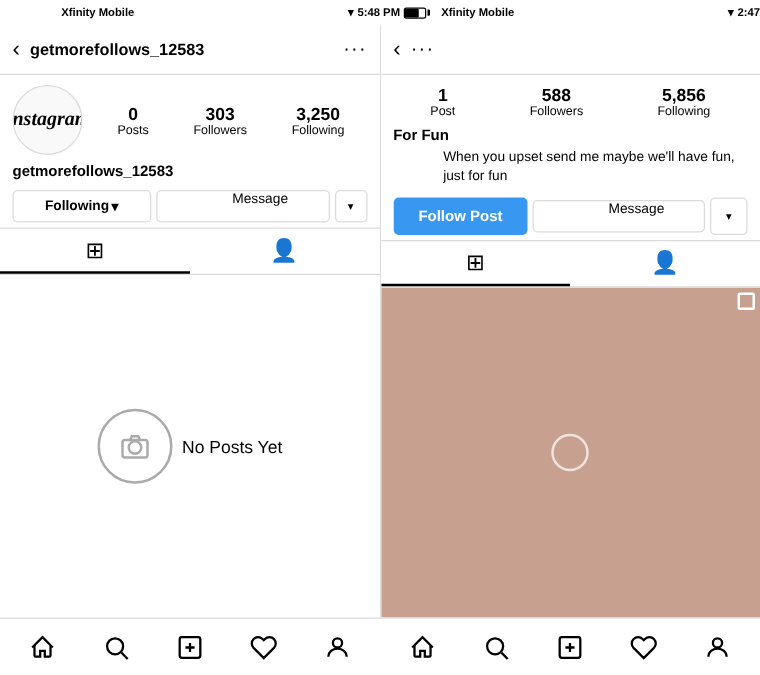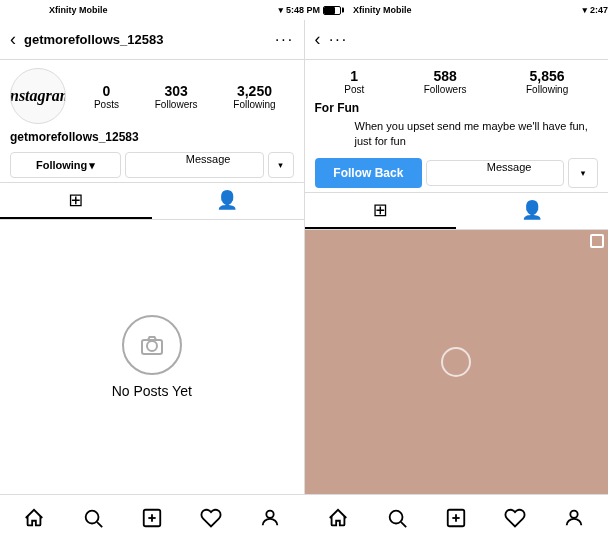--- a/index.html
+++ b/index.html
@@ -280,21 +280,21 @@
     .tab.active .tab-icon {
       color: #000;
     }
 
     
     .content-area {
       flex: 1;
       display: flex;
       align-items: center;
       justify-content: center;
-      flex-direction: column;
+      flex-direction: row;
       gap: 8px;
     }
     .no-posts-icon {
       width: 60px;
       height: 60px;
       border: 2px solid #aaa;
       border-radius: 50%;
       display: flex;
       align-items: center;
       justify-content: center;
@@ -486,21 +486,21 @@
     </div>
 
     <div class="profile-name">For Fun</div>
     <div class="bio-section">
       <div>When you upset send me maybe we'll have fun,</div>
       <div>just for fun</div>
     </div>
 
     <div class="buttons-row">
       <button class="btn-follow-back">
-        <span>Follow Back</span>
+        <span>Follow Post</span>
       </button>
       <button class="btn-message">
         <span>Message</span>
       </button>
       <div class="btn-chevron-follow">▾</div>
     </div>
 
     <div class="tabs-row">
       <div class="tab active">
         <span class="tab-icon">⊞</span>

